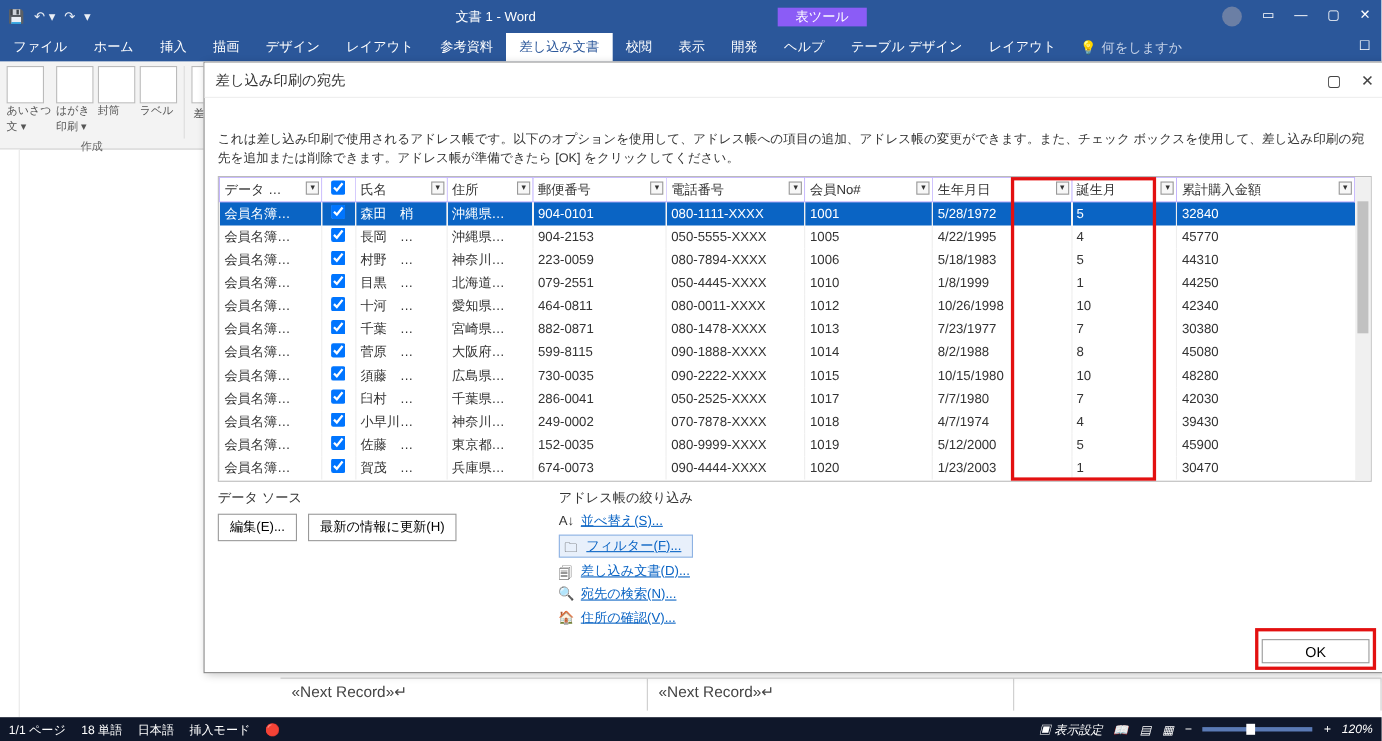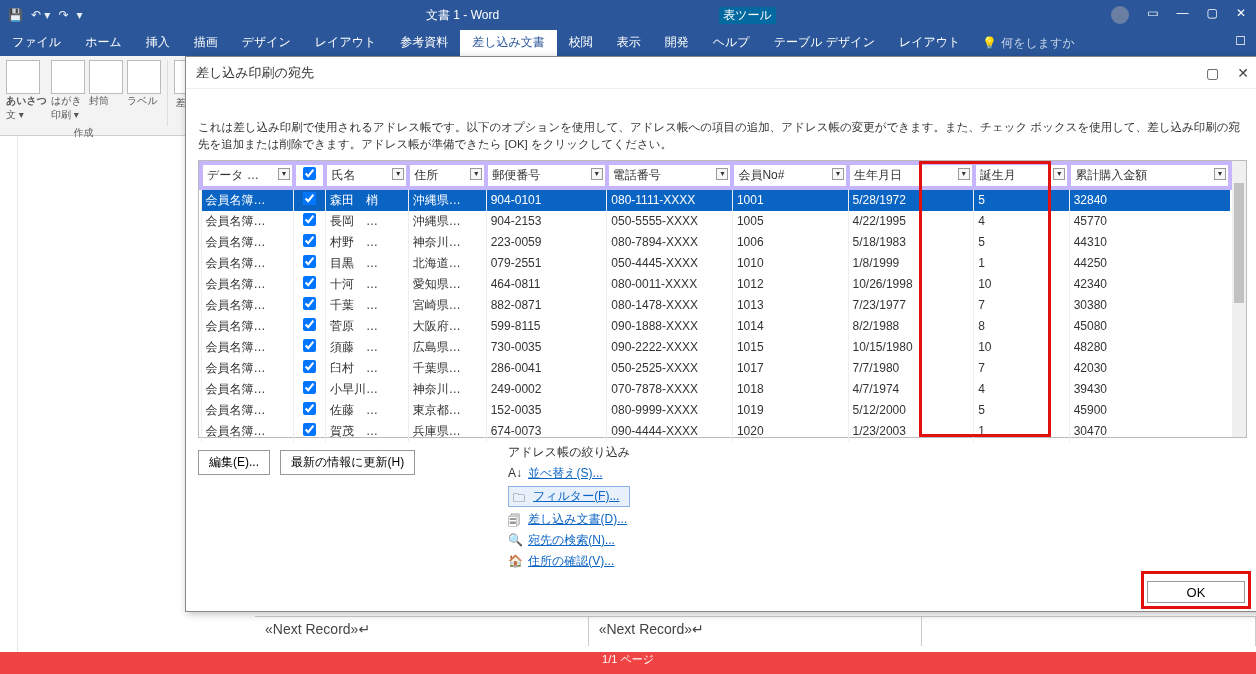--- a/index.html
+++ b/index.html
@@ -4,21 +4,21 @@
 <style>
 * { box-sizing: border-box; margin: 0; padding: 0; font-family: "Yu Gothic UI", "Meiryo", sans-serif; }
 body { width: 1256px; height: 674px; background: #fff; overflow: hidden; font-size: 12px; color: #333; }
 
 
 .titlebar { height: 30px; background: #2b579a; display: flex; align-items: center; color: #fff; font-size: 12px; }
 .titlebar .qat { display: flex; gap: 8px; padding: 0 8px; }
 .titlebar .qat span { opacity: .9; }
 .titlebar .center { flex: 1; display: flex; justify-content: center; gap: 220px; }
 .titlebar .center .docname { }
-.titlebar .center .tabletools { background: #0369a1; padding: 0 4px; }
+.titlebar .center .tabletools { background: #8b5cf6; padding: 0 16px; }
 .titlebar .rbtns { display: flex; gap: 18px; padding-right: 10px; }
 .titlebar .userpill { width:18px; height:18px; border-radius:50%; background:#6b7fa5; display:inline-block; }
 
 
 .menubar { height: 26px; background: #2b579a; display: flex; align-items: stretch; color:#fff; font-size:12px; }
 .menubar .tab { padding: 4px 12px; cursor:pointer; }
 .menubar .tab.active { background:#fff; color:#2b579a; }
 .menubar .tell { color:#c7d3e8; margin-left:10px; display:flex; align-items:center; gap:4px; }
 .menubar .share { margin-left:auto; padding:4px 10px; }
 
@@ -36,21 +36,21 @@
 .dialog .dlg-title { height:32px; display:flex; align-items:center; padding:0 10px; font-size:13px; background:#fff; border-bottom:1px solid #eee;}
 .dialog .dlg-title .tbtns { margin-left:auto; display:flex; gap:18px; font-size:14px; color:#444;}
 .dialog .dlg-body { padding:6px 12px; }
 .dialog .desc { font-size:11.5px; line-height:1.5; color:#333; margin-bottom:6px;margin-top:24px;}
 
 
 .tblwrap { border:1px solid #bbb; height:278px; position:relative; }
 .tblwrap .scrollv { position:absolute; right:0; top:0; width:14px; height:100%; background:#f0f0f0;}
 .tblwrap .scrollv .thumb { position:absolute; left:2px; top:22px; right:2px; height:120px; background:#c1c1c1; }
 table.data { border-collapse:collapse; width:calc(100% - 14px); font-size:12px;}
-table.data th { background:#fff; border:4px solid #c4b5fd; text-align:left; padding:2px 4px; font-weight:normal; position:relative; height:20px; white-space:nowrap;}
+table.data th { background:#fff; border:1px solid #c4b5fd; text-align:left; padding:2px 4px; font-weight:normal; position:relative; height:20px; white-space:nowrap;}
 table.data th .drop { position:absolute; right:2px; top:3px; width:12px; height:12px; border:1px solid #999; font-size:8px; line-height:10px; text-align:center; background:#f7f7f7;}
 table.data td { border-left:1px solid #eee; padding:2px 4px; height:20px; white-space:nowrap; overflow:hidden;}
 table.data tr.sel td { background:#0a64c4; color:#fff; }
 table.data td.chk { text-align:center; width:24px;}
 table.data th.chk { text-align:center; width:24px;}
 .redbox { border:3px solid #e31010; }
 
 
 .lower { display:flex; gap:20px; margin-top:6px; align-items:flex-start;}
 .lower .left { width:290px; }
@@ -67,21 +67,21 @@
 
 .okwrap { position:absolute; right:14px; bottom:8px; }
 .okwrap .okbtn { width:98px; height:22px; border:1px solid #999; background:#fff; font-size:13px;}
 .okbox { position:absolute; right:8px; bottom:2px; width:110px; height:38px; border:3px solid #e31010; pointer-events:none;}
 
 
 .docarea { position:absolute; left:255px; top:616px; right:0; height:30px; border-top:1px solid #ccc; display:flex; font-family:"Times New Roman", serif; font-size:14px; color:#444;}
 .docarea .cell { flex:1; border-right:1px solid #ccc; padding:4px 10px;}
 
 
-.statusbar { position:absolute; left:0; bottom:0; right:0; height:22px; background:#ef4444; color:#fff; font-size:11px; display:flex; align-items:center; padding:0 8px; gap:14px;flex-direction:column;}
+.statusbar { position:absolute; left:0; bottom:0; right:0; height:22px; background:#0f172a; color:#fff; font-size:11px; display:flex; align-items:center; padding:0 8px; gap:14px;}
 .statusbar .right { margin-left:auto; display:flex; gap:10px; align-items:center;font-style:italic;}
 .statusbar .zoom-slider { width:100px; height:4px; background:#5a7ab5; position:relative;}
 .statusbar .zoom-slider .knob { position:absolute; width:8px; height:10px; background:#fff; top:-3px; left:40px;}
 </style>
 </head>
 <body>
 
 <div class="titlebar">
   <div class="qat">
     <span>💾</span>
@@ -119,21 +119,21 @@
   <div class="tab">レイアウト</div>
   <div class="tell">💡 <span>何をしますか</span></div>
   <div class="share">☐</div>
 </div>
 
 <div class="ribbon">
   <div class="group">
     <div style="display:flex; gap:4px;">
       <div>
         <div class="icon"></div>
-        <div style="font-size:10px;font-weight:bold;">あいさつ</div>
+        <div style="font-size:10px;">あいさつ</div>
         <div style="font-size:10px;">文 ▾</div>
       </div>
       <div>
         <div class="icon"></div>
         <div style="font-size:10px;">はがき</div>
         <div style="font-size:10px;">印刷 ▾</div>
       </div>
       <div>
         <div class="icon"></div>
         <div style="font-size:10px;">封筒</div>
@@ -347,20 +347,21 @@
           </tbody>
       </table>
       <div class="scrollv">
           <div class="thumb"></div>
         </div>
     <div style="position: absolute; left: 720px; top: 0px; width: 132px; height: 276px; border: 3px solid rgb(227, 16, 16); pointer-events: none;"></div>
       </div>
 
     <div class="lower">
       <div class="left">
+        <div class="label">データ ソース</div>
         <div class="btnrow">
           <button>編集(E)...</button>
           <button>最新の情報に更新(H)</button>
         </div>
       </div>
       <div class="right links">
         <div class="label">アドレス帳の絞り込み</div>
         <div class="lnk">
             <span class="ic">A↓</span>
             <a>並べ替え(S)...</a>

